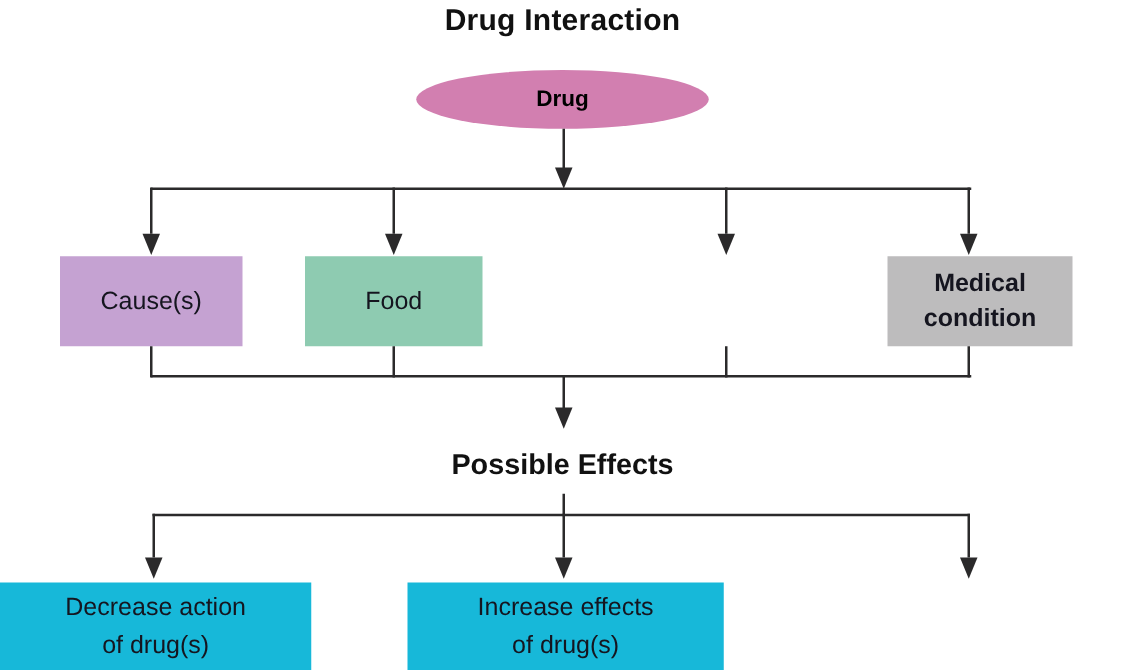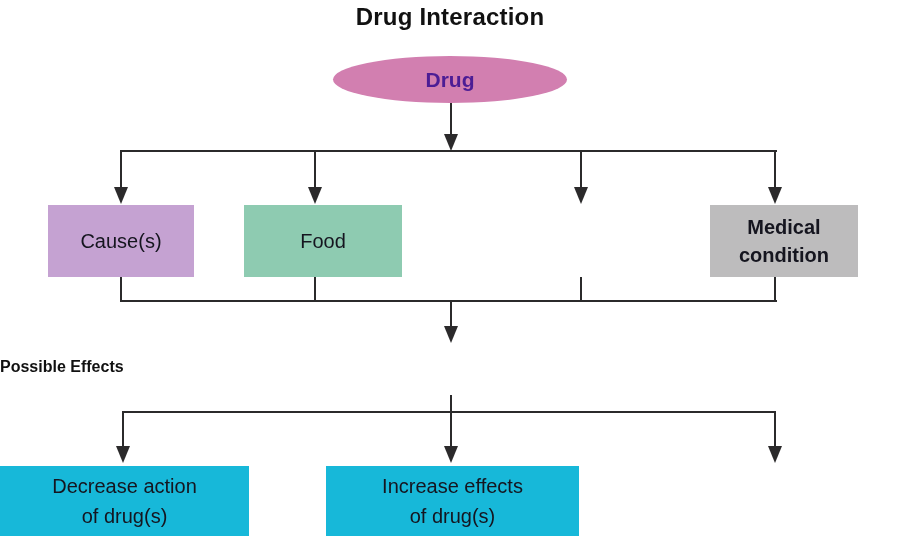--- a/index.html
+++ b/index.html
@@ -14,43 +14,44 @@
   .title{
     position:absolute;top:3px;left:0;width:900px;
     text-align:center;
     font-size:24px;font-weight:bold;color:#111111;
     letter-spacing:0.2px;
   }
   .ellipse{
     position:absolute;left:333px;top:56px;width:234px;height:47px;
     border-radius:50%;
     display:flex;align-items:center;justify-content:center;
-    font-size:21px;font-weight:bold;color:#4c1d95;
+    font-size:18px;font-weight:bold;color:#000000;
   }
   .node{
     position:absolute;
     display:flex;align-items:center;justify-content:center;
     text-align:center;
     font-size:20px;
     line-height:28px;
     white-space:pre-line;
     color:#15151f;
   }
   .factor{top:205px;height:72px;}
   .factor.f1{left:48px;width:146px;}
-  .factor.f2{left:244px;width:158px;text-align:right;}
+  .factor.f2{left:244px;width:142px;text-align:right;}
   .factor.f3{left:511px;width:140px;}
   .factor.f4{left:710px;width:148px;font-weight:bold;}
   .effect{top:466px;height:70px;line-height:30px;}
   .effect.e1{left:0px;width:249px;}
   .effect.e2{left:326px;width:253px;}
   .effect.e3{left:651px;width:227px;}
   .heading{
     position:absolute;top:358px;left:0;width:900px;
-    font-size:16px;font-weight:bold;color:#111111;
+    text-align:center;
+    font-size:23px;font-weight:bold;color:#111111;
   }
   .vline,.hline{position:absolute;}
   .vline{width:2px;}
   .hline{height:2px;}
   .arrow{
     position:absolute;width:0;height:0;
     border-left:7px solid transparent;
     border-right:7px solid transparent;
     border-top-width:17px;
     border-top-style:solid;

